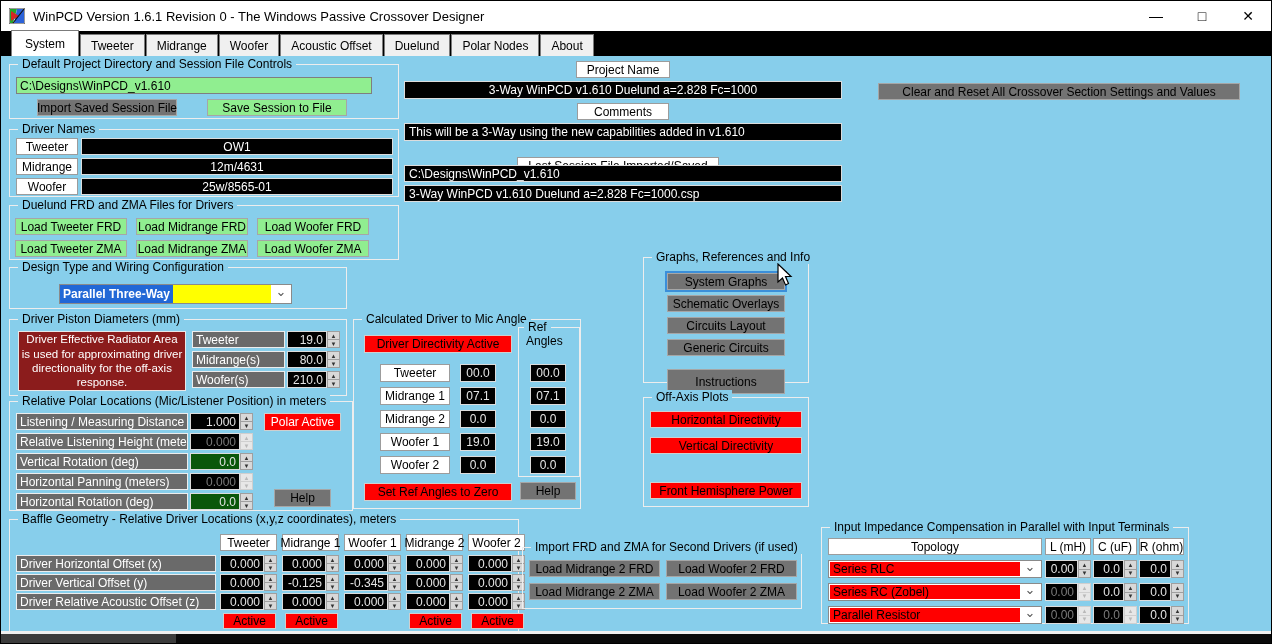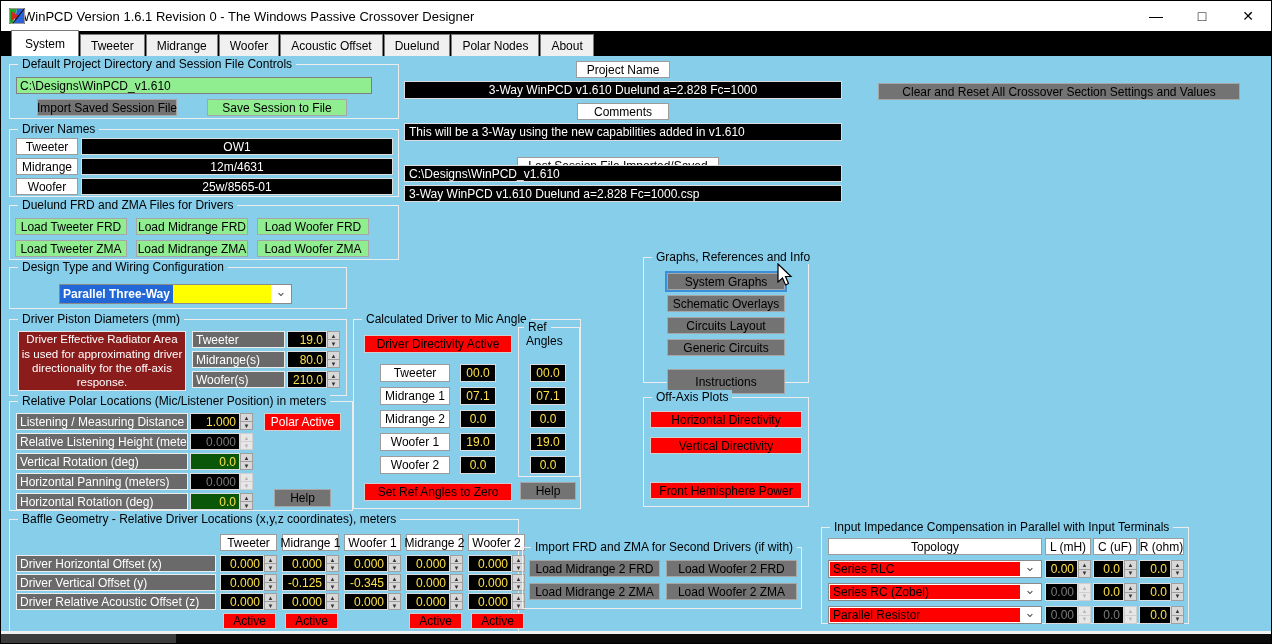--- a/index.html
+++ b/index.html
@@ -25,21 +25,21 @@
   .btn.green{background:#90EE90}
   .btn.red{background:#FF0000;border-color:#cfcfcf}
   .btn.red.white{color:#fff}
   .focusring{box-shadow:0 0 0 2px #3B8FD9}
   
   .blk{background:#000;color:#fff;border:1px solid #dcdcdc;display:flex;align-items:center;padding:0 4px;white-space:nowrap;overflow:hidden}
   .blk.center{justify-content:center}
   .inp-green{background:#90EE90;border:1px solid #7f7f7f;display:flex;align-items:center;padding:0 3px;white-space:nowrap}
   .lblw{background:#fff;border:1px solid #9c9c9c;display:flex;align-items:center;justify-content:center;white-space:nowrap}
   .lblg{background:#6a6a6a;border:1px solid #ededed;color:#fff;display:flex;align-items:center;padding:0 3px;white-space:nowrap;overflow:hidden}
-  .val{background:#000;border:1px solid #dcdcdc;color:#fde047;display:flex;align-items:center;justify-content:flex-end;padding:0 3px}
+  .val{background:#000;border:1px solid #dcdcdc;color:#e5e5e5;display:flex;align-items:center;justify-content:flex-end;padding:0 3px}
   .val.c{justify-content:center}
   .val.dis{color:#7a7a7a}
   .val.grn{background:#0A570A}
   .info{background:#8B1C1C;border:1px solid #e8e8e8;color:#fff;display:flex;align-items:center;justify-content:center;
         text-align:center;font-size:11.5px;line-height:1.25;padding:2px}
   
   .spin{display:flex;flex-direction:column}
   .spin::before,.spin::after{content:"▲";flex:1;background:#d8d8d8;border:1px solid #9f9f9f;
         display:flex;align-items:center;justify-content:center;font-size:6px;color:#333;line-height:1;overflow:hidden}
   .spin::before{content:"▲"}
@@ -64,21 +64,21 @@
 <div id="root">
 
   <div class="abs titlebar">
     <svg class="abs" style="left:8px;top:7px" width="16" height="16" viewBox="0 0 16 16">
       <rect x="0" y="0" width="16" height="16" fill="#f2f2f2" stroke="#444"></rect>
       <polygon points="1,1 8,1 4,15 1,15" fill="#23a62c"></polygon>
       <polygon points="8,1 15,1 15,15 5,15" fill="#2b62d9"></polygon>
       <polygon points="2,3 10,8 2,13" fill="#d42525"></polygon>
       <line x1="15" y1="1" x2="4" y2="15" stroke="#111" stroke-width="1.2"></line>
     </svg>
-    <span class="title-text" style="margin-left:22px">WinPCD Version 1.6.1 Revision 0 - The Windows Passive Crossover Designer</span>
+    <span class="title-text" style="margin-left:32px">WinPCD Version 1.6.1 Revision 0 - The Windows Passive Crossover Designer</span>
     <div class="winbtns">
       <div class="wbtn">
           <span>—</span>
         </div>
       <div class="wbtn">
           <span>□</span>
         </div>
       <div class="wbtn">
           <span>✕</span>
         </div>
@@ -280,21 +280,21 @@
   </div>
 
   <div class="abs grp" style="left:642px;top:396px;width:166px;height:110px">
     <span class="gt">Off-Axis Plots</span>
     <div class="abs btn red" style="left:6px;top:13px;width:152px;height:17px">Horizontal Directivity</div>
     <div class="abs btn red" style="left:6px;top:39px;width:152px;height:17px">Vertical Directivity</div>
     <div class="abs btn red" style="left:6px;top:84px;width:152px;height:17px">Front Hemisphere Power</div>
   </div>
 
   <div class="abs grp" style="left:521px;top:546px;width:280px;height:62px">
-    <span class="gt">Import FRD and ZMA for Second Drivers (if with)</span>
+    <span class="gt">Import FRD and ZMA for Second Drivers (if used)</span>
     <div class="abs btn" style="left:6px;top:12px;width:131px;height:17px">Load Midrange 2 FRD</div>
     <div class="abs btn" style="left:143px;top:12px;width:131px;height:17px">Load Woofer 2 FRD</div>
     <div class="abs btn" style="left:6px;top:35px;width:131px;height:17px">Load Midrange 2 ZMA</div>
     <div class="abs btn" style="left:143px;top:35px;width:131px;height:17px">Load Woofer 2  ZMA</div>
   </div>
 
   <div class="abs grp" style="left:820px;top:526px;width:368px;height:97px">
     <span class="gt">Input Impedance Compensation in Parallel with Input Terminals</span>
     <div class="abs lblw" style="left:6px;top:10px;width:214px;height:17px">Topology</div>
     <div class="abs lblw" style="left:223px;top:10px;width:46px;height:17px">L (mH)</div>

